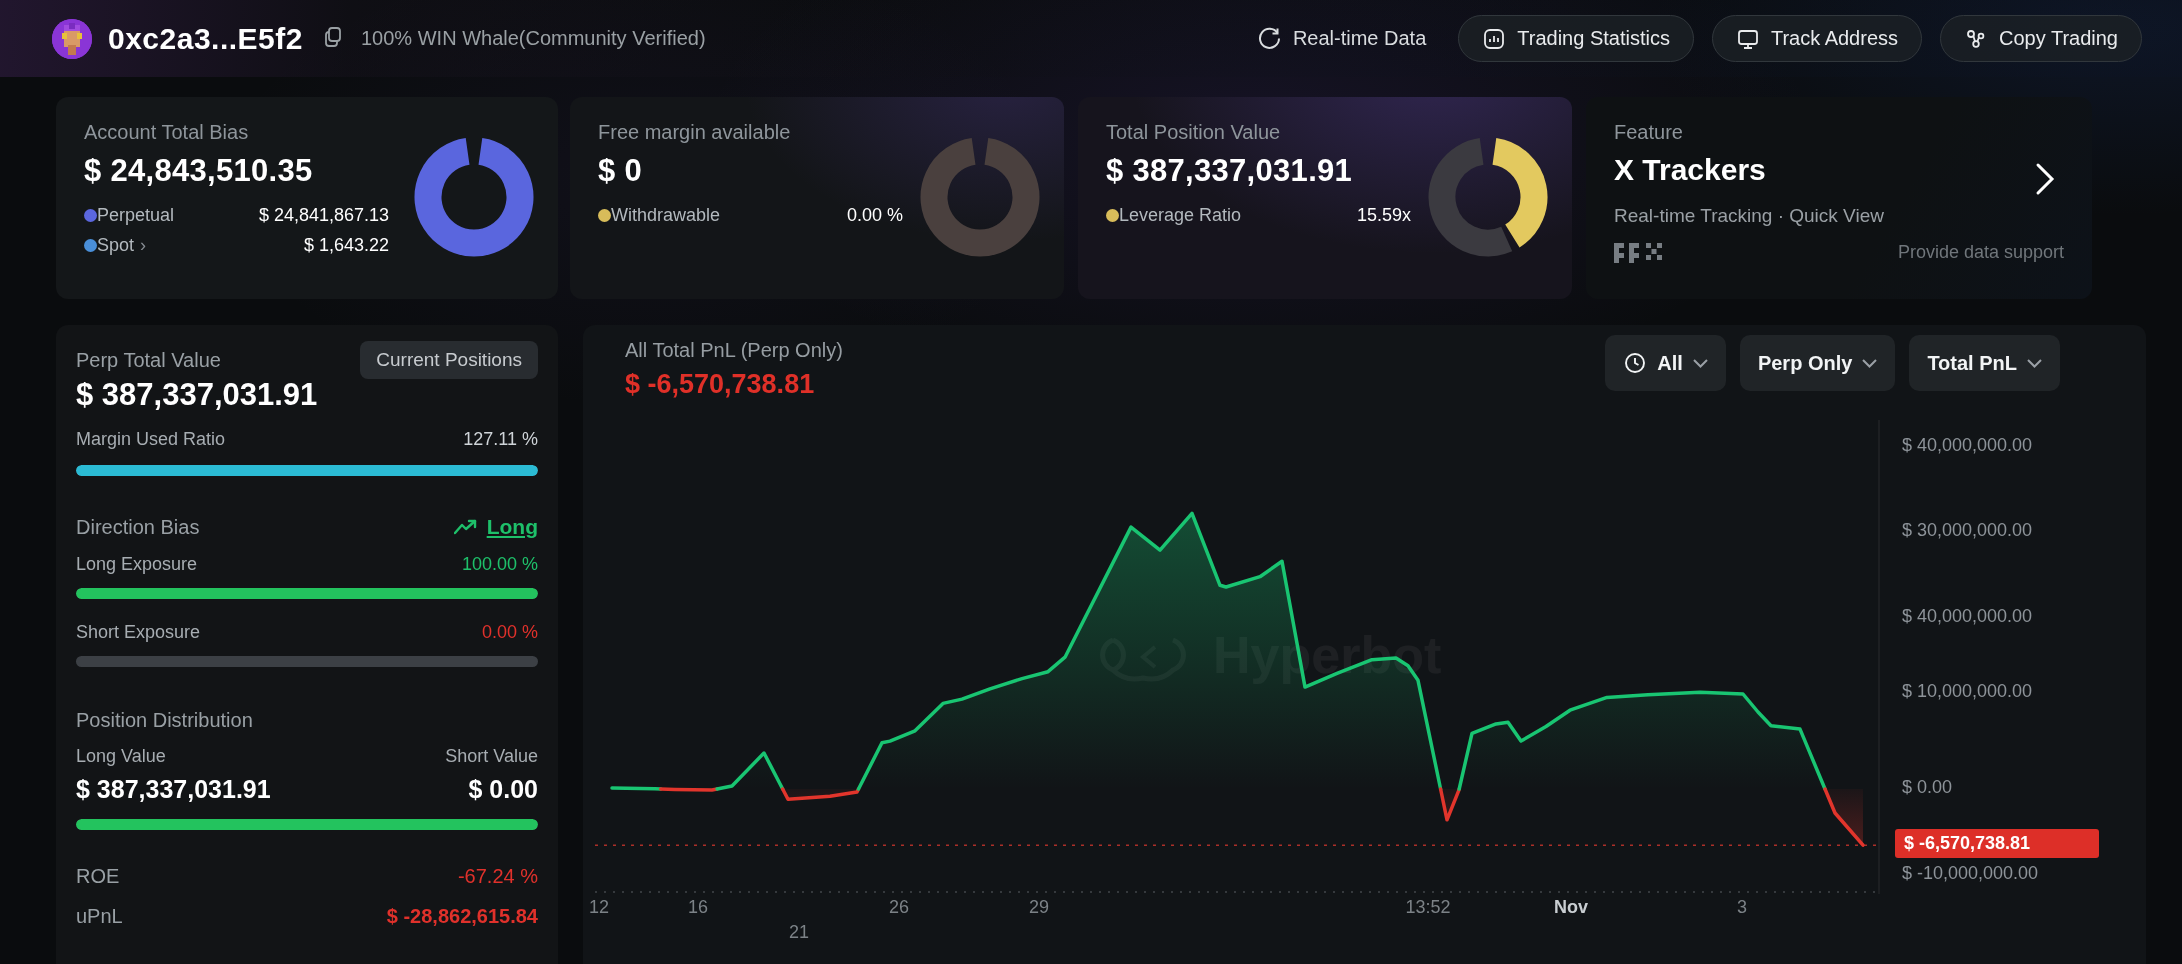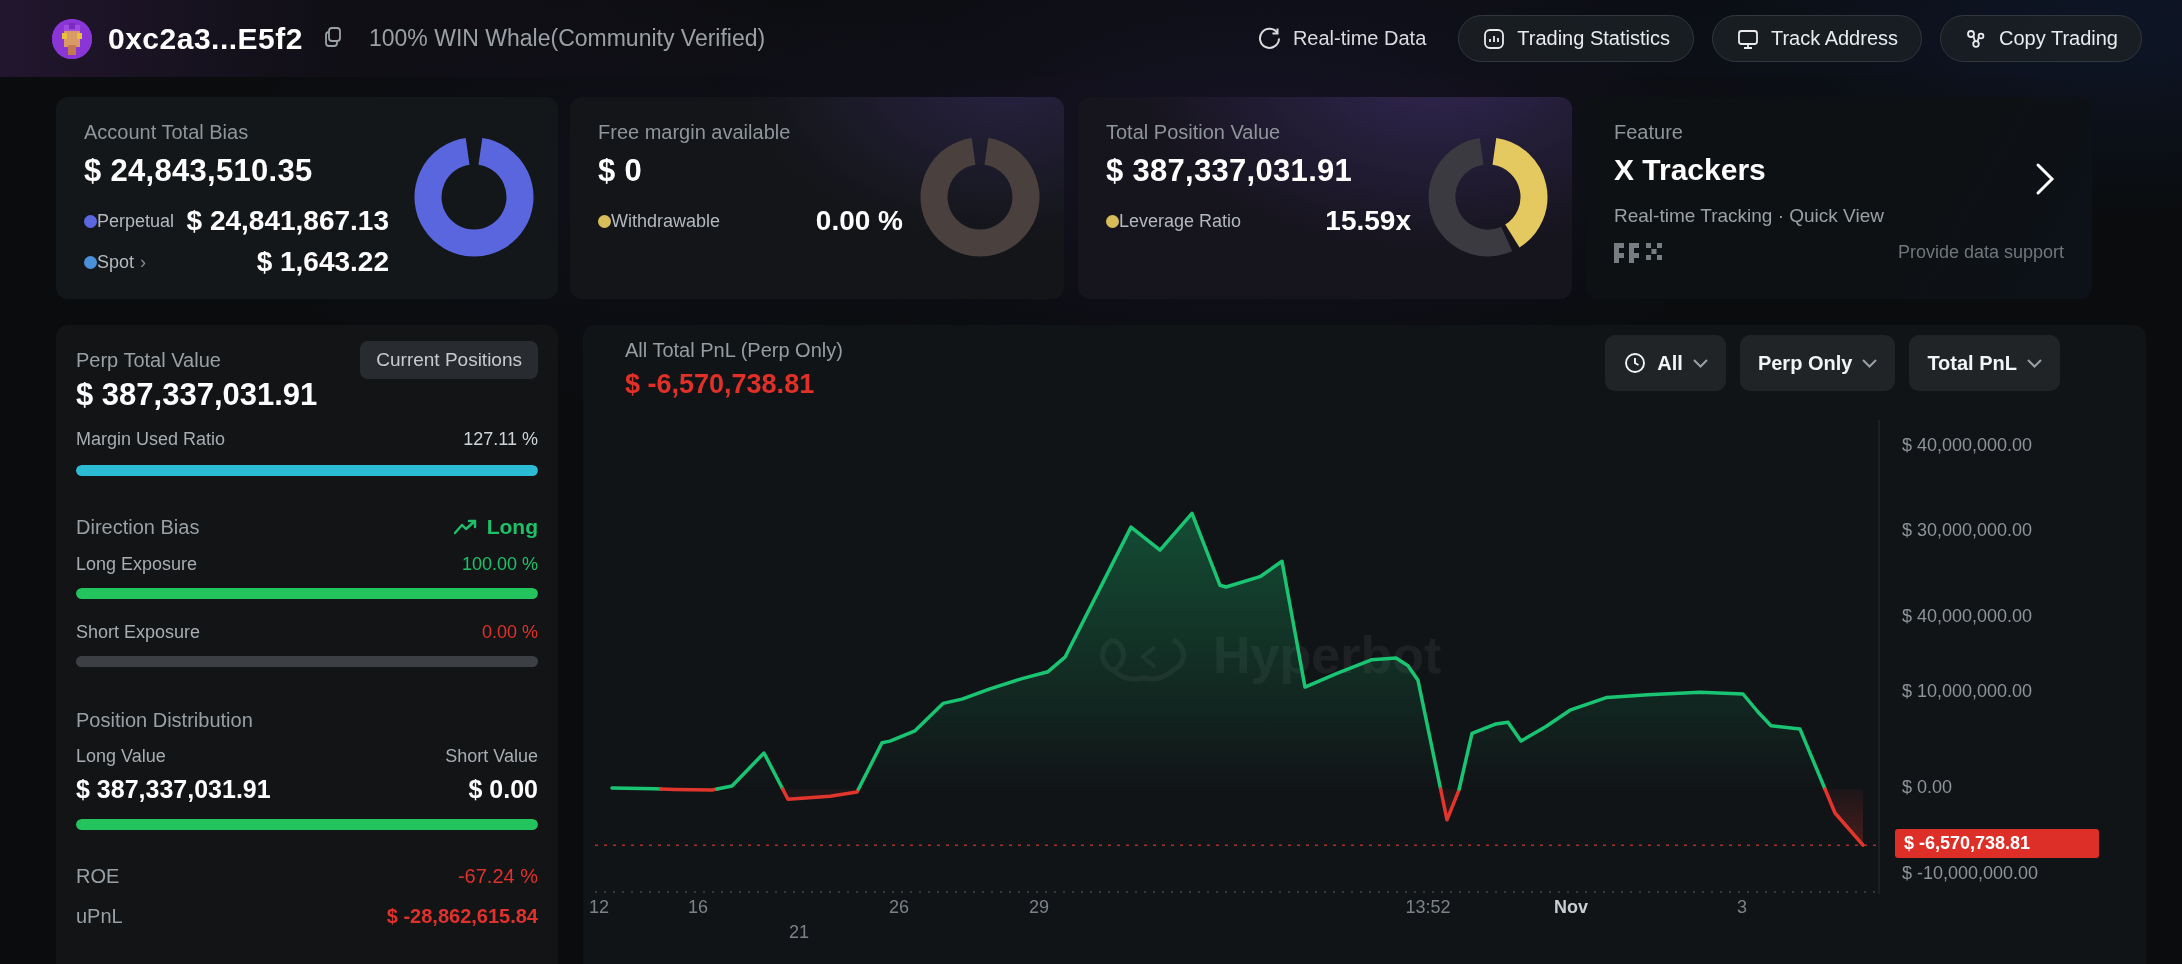--- a/index.html
+++ b/index.html
@@ -15,38 +15,38 @@
     color:#fff;
   }
   
   #header { position:absolute; left:0; top:0; width:100%; height:77px;
     background:linear-gradient(90deg, rgba(94,48,128,0.28) 0%, rgba(30,22,38,0.25) 16%, rgba(12,14,16,0.1) 45%, rgba(12,20,38,0.25) 100%);
     display:flex; align-items:center; }
   .hdr-left { display:flex; align-items:center; margin-left:52px; gap:16px; }
   .avatar { width:40px; height:40px; border-radius:50%; overflow:hidden; background:#8a35d6; flex:0 0 auto; }
   .addr { font-size:30px; font-weight:700; letter-spacing:0.5px; }
   .copy-ic { margin-left:2px; cursor:pointer; }
-  .whale-badge { font-size:23px; color:#9aa0a4; margin-left:8px; }
+  .whale-badge { font-size:20px; color:#9aa0a4; margin-left:0; }
   .hdr-right { margin-left:auto; margin-right:40px; display:flex; align-items:center; gap:18px; }
   .realtime { display:flex; align-items:center; gap:10px; font-size:20px; color:#d9dcdf; margin-right:14px; }
   .hdr-btn { display:flex; align-items:center; gap:11px; height:47px; padding:0 23px; border-radius:24px;
     background:rgba(27,32,36,0.85); border:1px solid #31373c; font-size:20px; color:#e9ebed; cursor:pointer; }
   
   .card { position:absolute; top:97px; height:202px; border-radius:12px; padding:24px 28px; }
   #card-0 { left:56px;  width:502px; background:#141719; }
   #card-1 { left:570px; width:494px; background:radial-gradient(420px 260px at 88% -8%, rgba(98,70,180,0.26), transparent 62%), #131518; }
   #card-2 { left:1078px;width:494px; background:radial-gradient(460px 280px at 72% -14%, rgba(110,80,200,0.30), transparent 66%), #16141d; }
   #card-3 { left:1586px;width:506px; background:linear-gradient(120deg, #0e1113 60%, #0d1219 100%); }
   .card-title { font-size:20px; color:#8e959b; margin-bottom:9px; }
   .card-value { font-size:31px; font-weight:700; letter-spacing:0.3px; margin-bottom:16px; }
   .legend { width:305px; }
   .legend-row { display:flex; align-items:center; margin-top:9px; }
   .dot { width:13px; height:13px; border-radius:50%; flex:0 0 auto; }
   .legend-label { font-size:18px; color:#b3b9be; display:flex; align-items:center; gap:6px; }
-  .legend-value { margin-left:auto; font-size:28px; font-weight:700; color:#fff; }
+  .legend-value { margin-left:auto; font-size:18px; font-weight:400; color:#fff; }
   .donut { position:absolute; right:22px; top:38px; }
   .spot-chev { color:#868c92; font-size:18px; }
   
   .feat-value { font-size:30px; font-weight:700; margin-bottom:18px; }
   .feat-sub { font-size:19px; color:#9aa0a5; margin-bottom:14px; }
   .feat-support { display:flex; align-items:center; gap:12px; font-size:18px; color:#70767b;justify-content:space-between; }
   .feat-chev { position:absolute; right:34px; top:62px; }
   
   #left-panel { position:absolute; left:56px; top:325px; width:502px; height:700px; background:#121416; border-radius:12px; }
   .lp-row { position:absolute; left:20px; right:20px; display:flex; align-items:center; justify-content:space-between; }
@@ -232,21 +232,21 @@
     <div class="lp-row" style="top:104px">
       <span class="lp-sub">Margin Used Ratio</span>
       <span class="lp-sub val-dim">127.11 %</span>
     </div>
     <div class="bar" style="top:140px">
         <div class="bar-fill" style="width: 100%; background: rgb(43, 187, 212);"></div>
       </div>
 
     <div class="lp-row" style="top:190px">
       <span class="lp-h">Direction Bias</span>
-      <span class="green b700" style="font-size:21px; display:flex; align-items:center; gap:9px;">
+      <span class="green b700" style="font-size:21px; display:flex; align-items:center; gap:9px;text-decoration:underline;">
         <svg width="24" height="16" viewBox="0 0 24 16" fill="none" stroke="#1ec06a" stroke-width="2.4" stroke-linecap="round" stroke-linejoin="round">
           <path d="M1 14 L8 6 L12 10 L21 2"></path>
             <path d="M15 2 h6 v6"></path>
         </svg>
         <span>Long</span>
       </span>
     </div>
     <div class="lp-row" style="top:229px">
       <span class="lp-sub">Long Exposure</span>
       <span class="lp-sub green">100.00 %</span>

